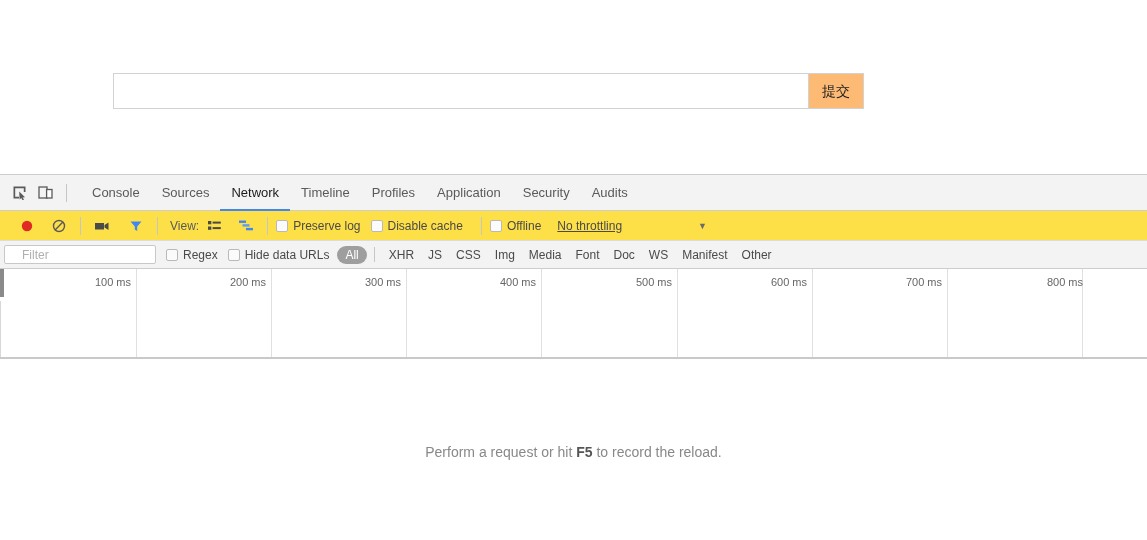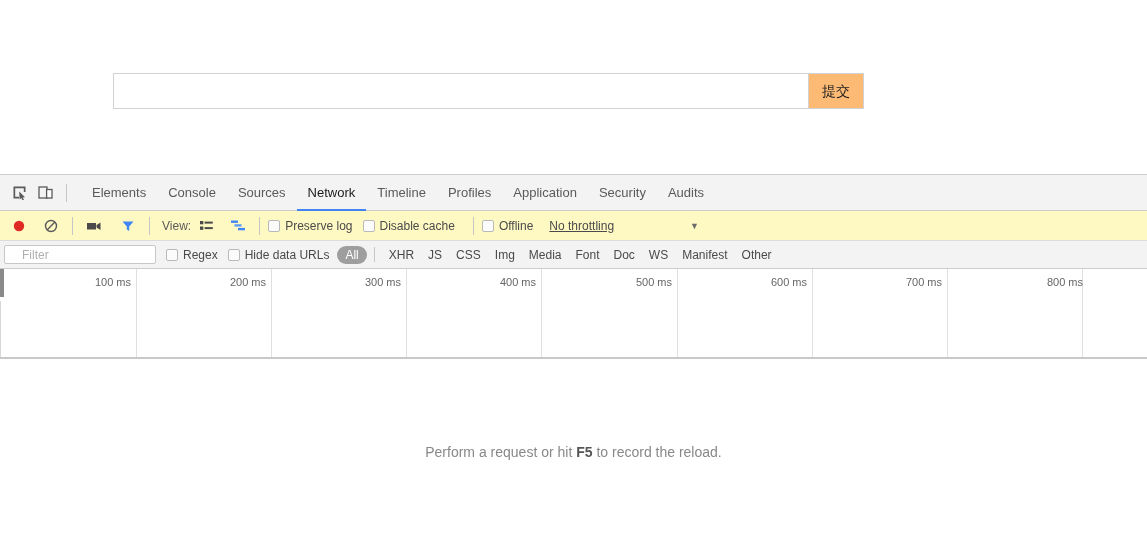--- a/index.html
+++ b/index.html
@@ -87,24 +87,24 @@
   .tab.active::after {
     content: "";
     position: absolute; left: 0; right: 0; bottom: 0;
     height: 2px; background: #4285f4;
   }
 
   
   .controlbar {
     position: relative;
     height: 30px;
-    background: #fef9c3;
+    background: #fde047;
     border-bottom: 1px solid #dcdcdc;
     display: flex; align-items: center;
-    padding-left: 6px;
+    padding-left: 14px;
     font-size: 12px; color: #5a5a5a;
   }
   .view-label { margin: 0 2px 0 4px; color: #5a5a5a; font-size: 12px; }
   .cb-item { display: flex; align-items: center; margin-right: 10px; cursor: pointer; }
   .cbox {
     width: 12px; height: 12px;
     border: 1px solid #b9b9b9;
     background: #fbfbfb;
     border-radius: 2px;
     margin-right: 5px;
@@ -232,21 +232,20 @@
       </div>
       <div class="icon-btn">
         <svg width="15" height="15" viewBox="0 0 15 15">
           <rect x="1" y="2" width="8" height="11" fill="none" stroke="#5a5a5a" stroke-width="1.3"></rect>
           <rect x="8.6" y="4.5" width="5.4" height="8.5" fill="#fff" stroke="#5a5a5a" stroke-width="1.3"></rect>
         </svg>
       </div>
     </div>
     <div class="vsep"></div>
     <div class="tabs">
-      <div class="tab">Elements</div>
       <div class="tab">Console</div>
       <div class="tab">Sources</div>
       <div class="tab active">Network</div>
       <div class="tab">Timeline</div>
       <div class="tab">Profiles</div>
       <div class="tab">Application</div>
       <div class="tab">Security</div>
       <div class="tab">Audits</div>
     </div>
   </div>

